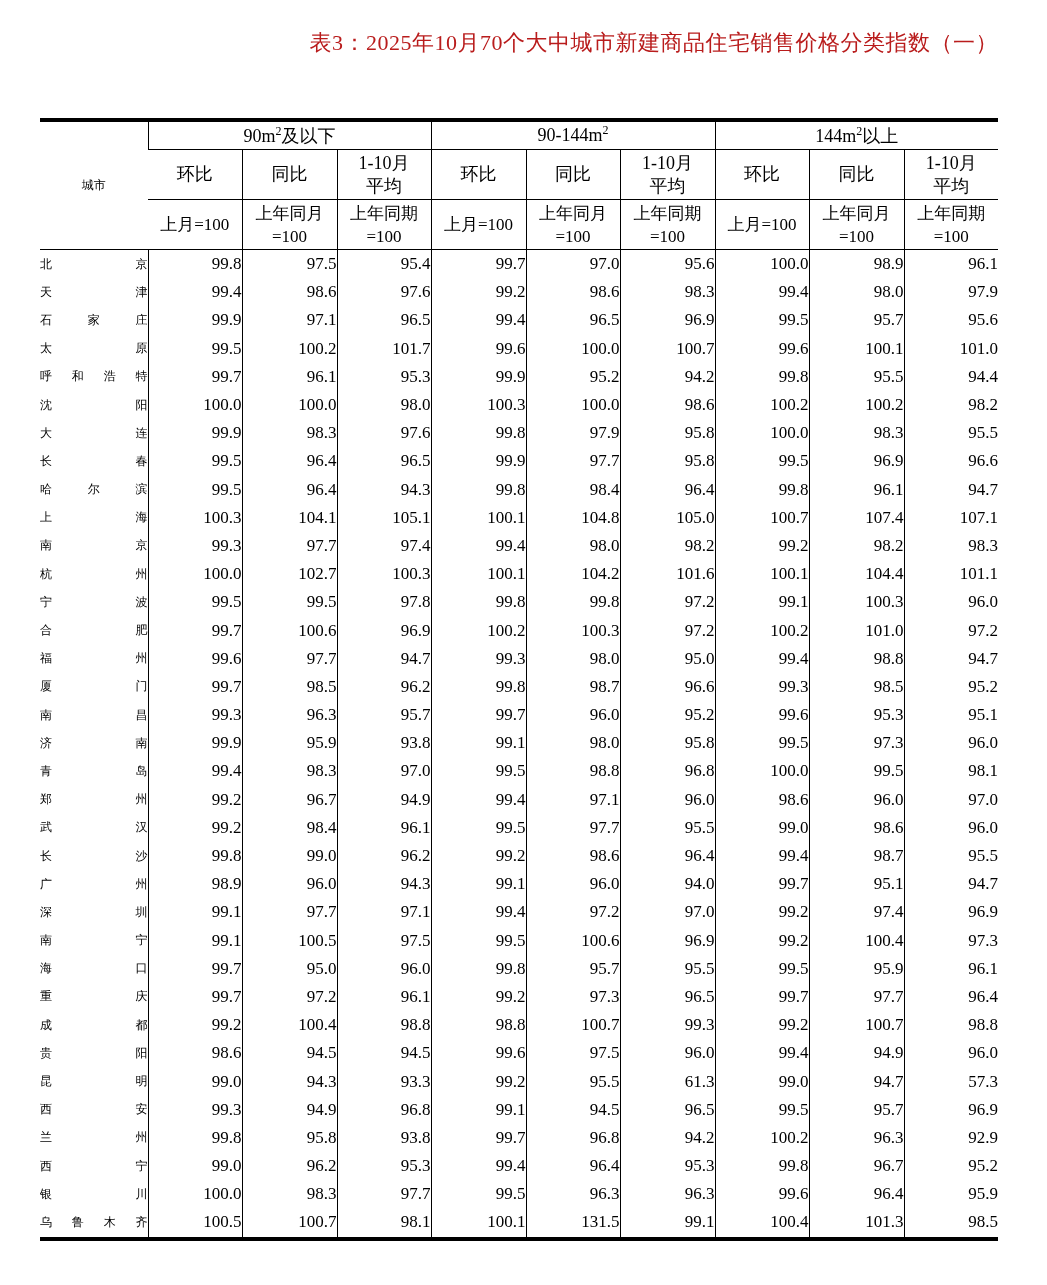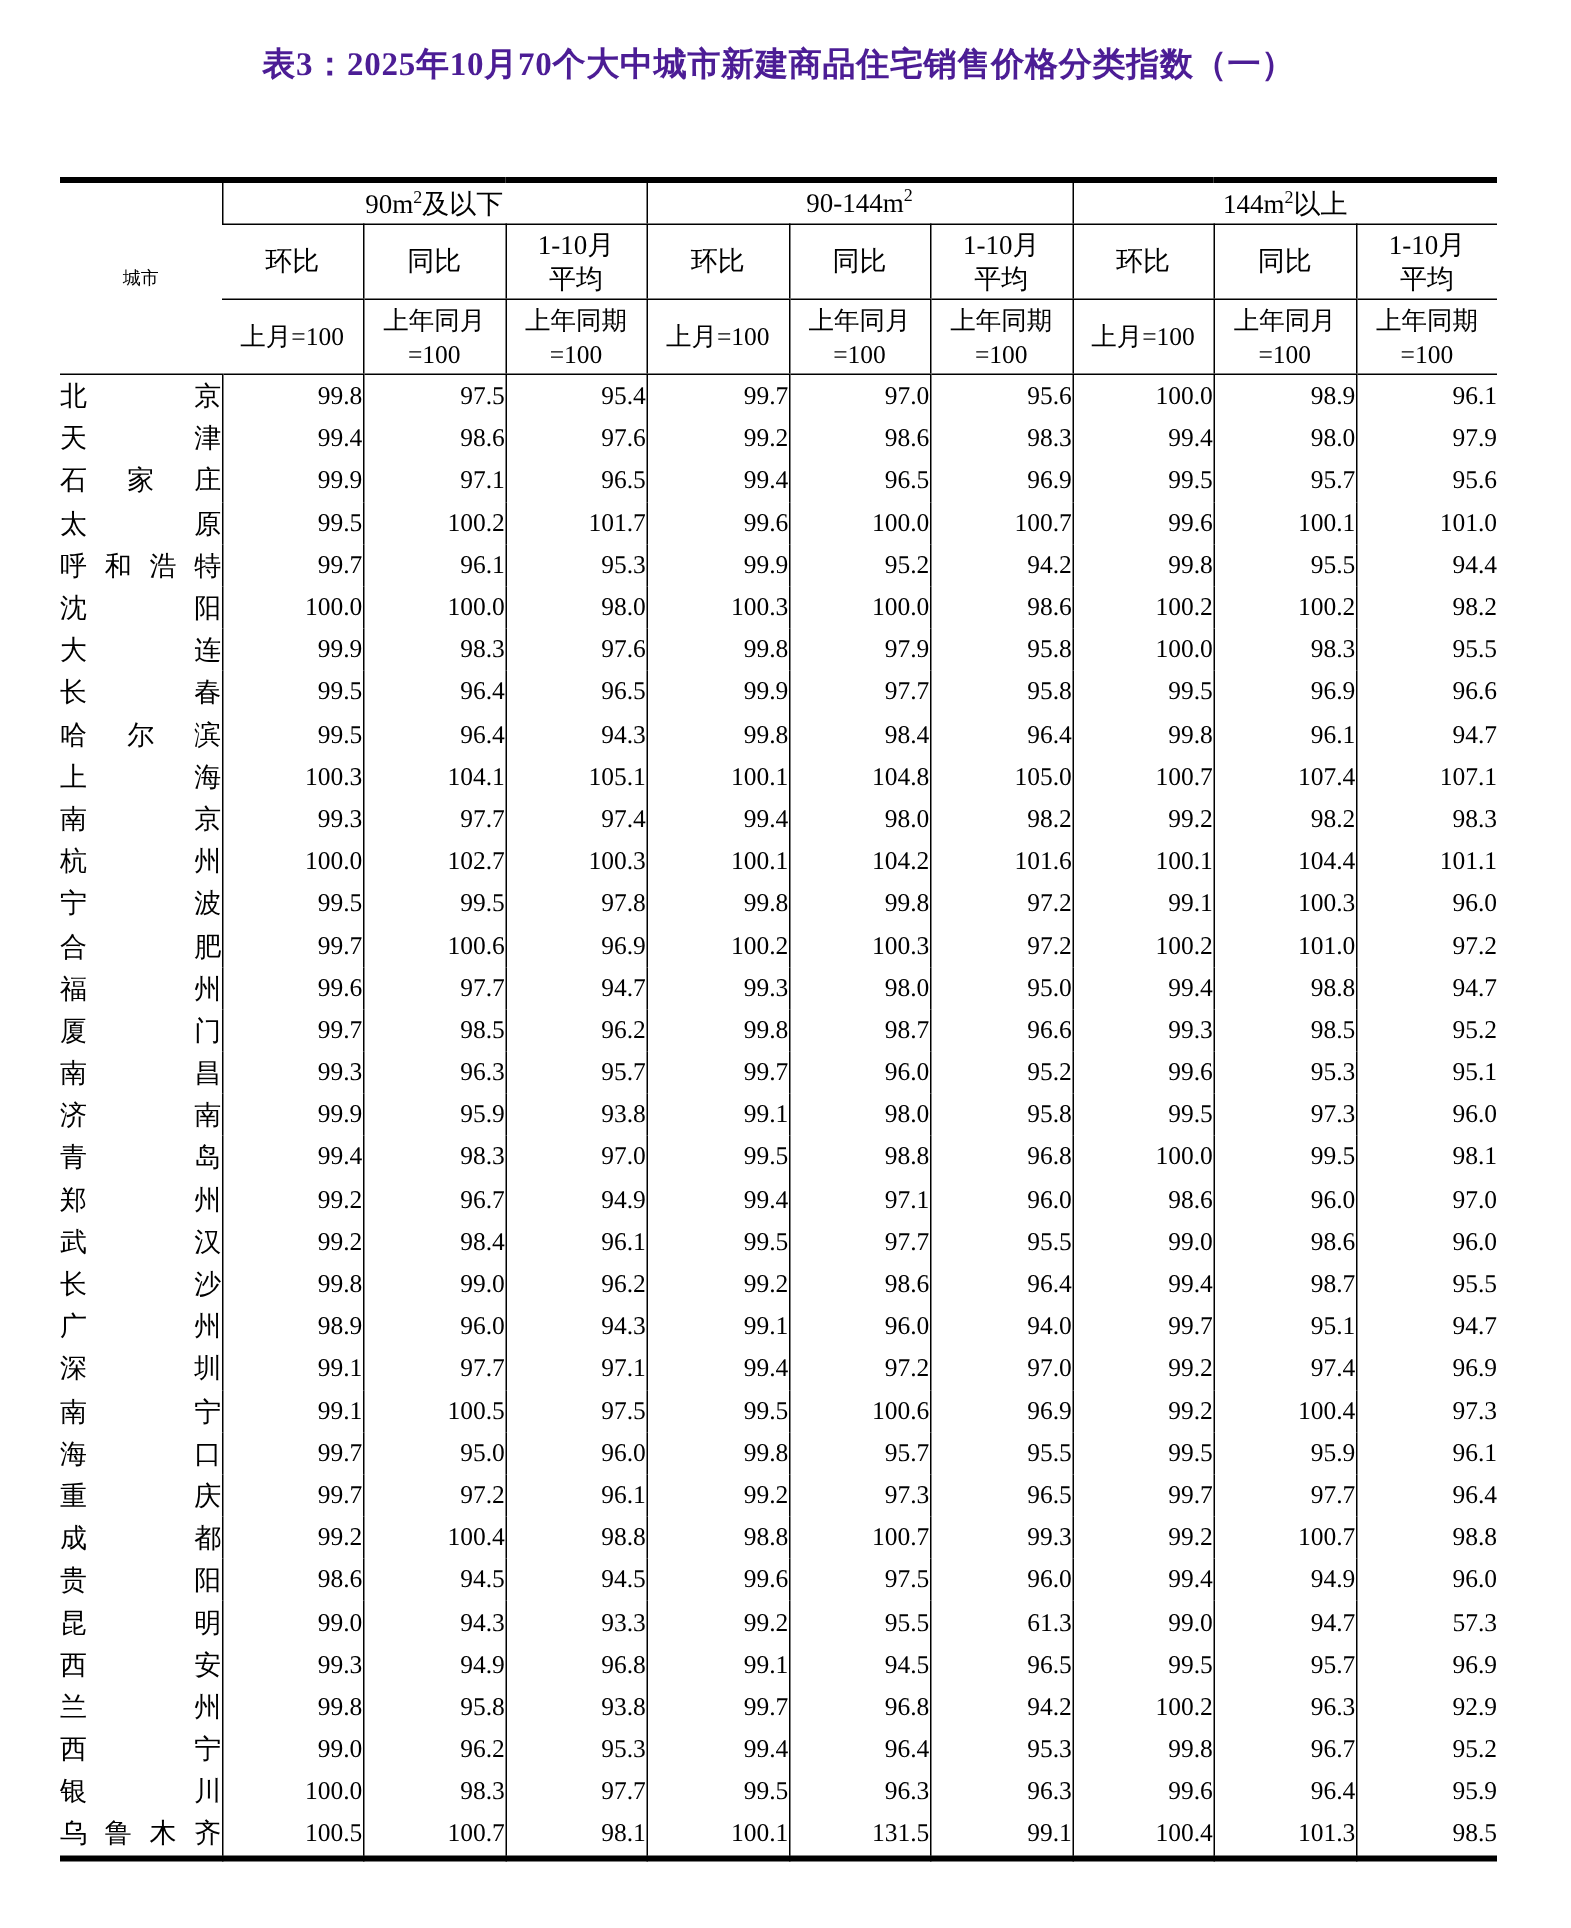--- a/index.html
+++ b/index.html
@@ -13,25 +13,25 @@
   }
   .page {
     position: relative;
     width: 1047px;
     height: 1285px;
     overflow: hidden;
   }
   .title {
     margin: 28px 0 0 40px;
     width: 958px;
-    text-align: center;
+    text-align: right;
     font-size: 22px;
-    font-weight: bold;
+    font-weight: normal;
     line-height: 30px;
-    color: #4c1d95;
+    color: #b91c1c;
     letter-spacing: 0.5px;
   }
   table.idx {
     margin: 60px 0 0 40px;
     width: 958px;
     table-layout: fixed;
     border-collapse: collapse;
     border-top: 4px solid #000;
     border-bottom: 4px solid #000;
   }
@@ -72,21 +72,21 @@
     display: none;
   }
   th.city-h {
     font-size: 12px;
   }
   tbody td {
     height: 28.2px;
     font-size: 17px;
   }
   td.city {
-    font-size: 18px;
+    font-size: 12px;
     padding: 0 13px 0 12px;
     text-align: justify;
     text-align-last: justify;
   }
   td.num {
     text-align: right;
     padding-right: 6px;
     font-family: "Liberation Serif", "DejaVu Serif", serif;
   }
 </style>

